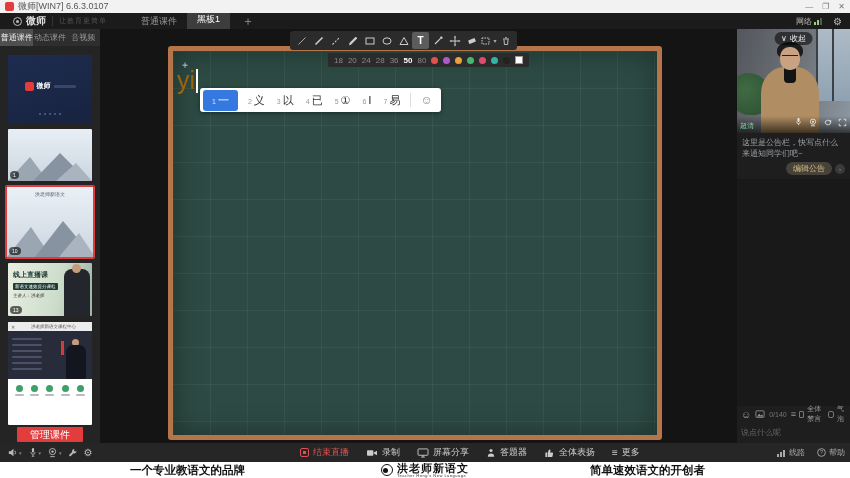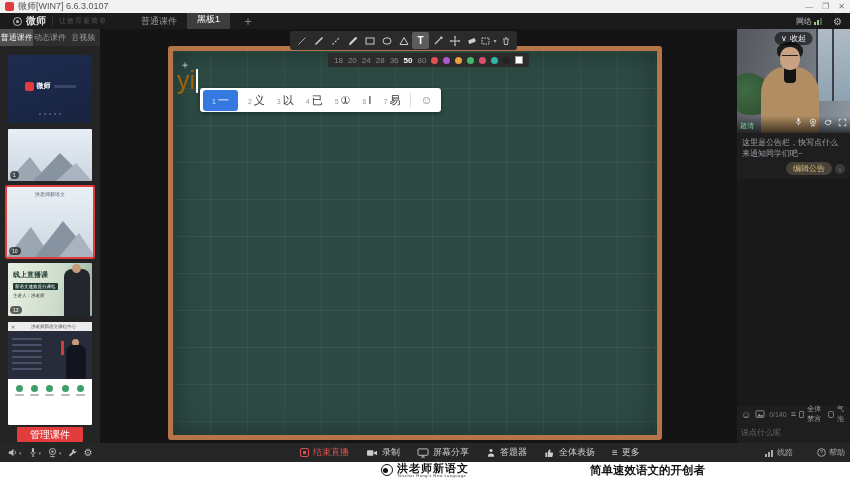--- a/index.html
+++ b/index.html
@@ -143,21 +143,21 @@
   
   .bottombar { position:absolute; left:0; right:0; bottom:16px; height:19px; background:#262626; display:flex; align-items:center; }
   .dev-icons { display:flex; align-items:center; gap:6px; padding:0 7px; width:100px; }
   .dev { display:flex; align-items:center; gap:1px; color:#bbb; }
   .dev .caret-dn { font-size:5px; color:#888; }
   .bb-center { position:absolute; left:300px; display:flex; align-items:center; gap:17px; }
   .bb-item { display:flex; align-items:center; gap:4px; font-size:9px; color:#ccc; }
   .bb-item.live { color:#e05050; }
   .stop-ic { width:9px; height:9px; border:1px solid #e05050; border-radius:2px; position:relative; }
   .stop-ic:after { content:""; position:absolute; left:2px; top:2px; width:3px; height:3px; background:#e05050; }
-  .bb-right { position:absolute; right:5px; display:flex; align-items:center; gap:24px; }
+  .bb-right { position:absolute; right:5px; display:flex; align-items:center; gap:12px; }
   .bb-mini { display:flex; align-items:center; gap:3px; font-size:8px; color:#aaa; }
 
   
   .branding { position:absolute; left:0; right:0; bottom:0; height:16px; background:#fff; display:flex; align-items:center; }
   .brand-left { position:absolute; left:100px; width:175px; text-align:center; font-weight:bold; font-size:11.5px; color:#111; }
   .brand-center { position:absolute; left:0; right:0; display:flex; align-items:center; justify-content:center; gap:4px; }
   .brand-logo { width:12px; height:12px; border:1.5px solid #111; border-radius:50%; position:relative; }
   .brand-logo:after { content:""; position:absolute; left:1px; top:3px; width:5px; height:5px; background:#111; border-radius:50%; }
   .brand-name-wrap { display:flex; flex-direction:column; line-height:1; }
   .brand-name { font-size:11px; font-weight:bold; color:#111; letter-spacing:1px; }
@@ -585,20 +585,21 @@
           <svg width="9" height="9" viewBox="0 0 10 10">
             <circle cx="5" cy="5" r="4.3" fill="none" stroke="#aaa"></circle>
             <text x="5" y="7" font-size="6" fill="#aaa" text-anchor="middle" font-family="Liberation Sans, sans-serif">?</text>
           </svg>
           <span>帮助</span>
         </span>
     </div>
   </div>
 
   <div class="branding">
+    <span class="brand-left">一个专业教语文的品牌</span>
     <span class="brand-center">
       <span class="brand-logo"></span>
       <span class="brand-name-wrap">
         <span class="brand-name">洪老师新语文</span>
         <span class="brand-sub">Teacher Hong's New Language</span>
       </span>
     </span>
     <span class="brand-right">简单速效语文的开创者</span>
   </div>
 

